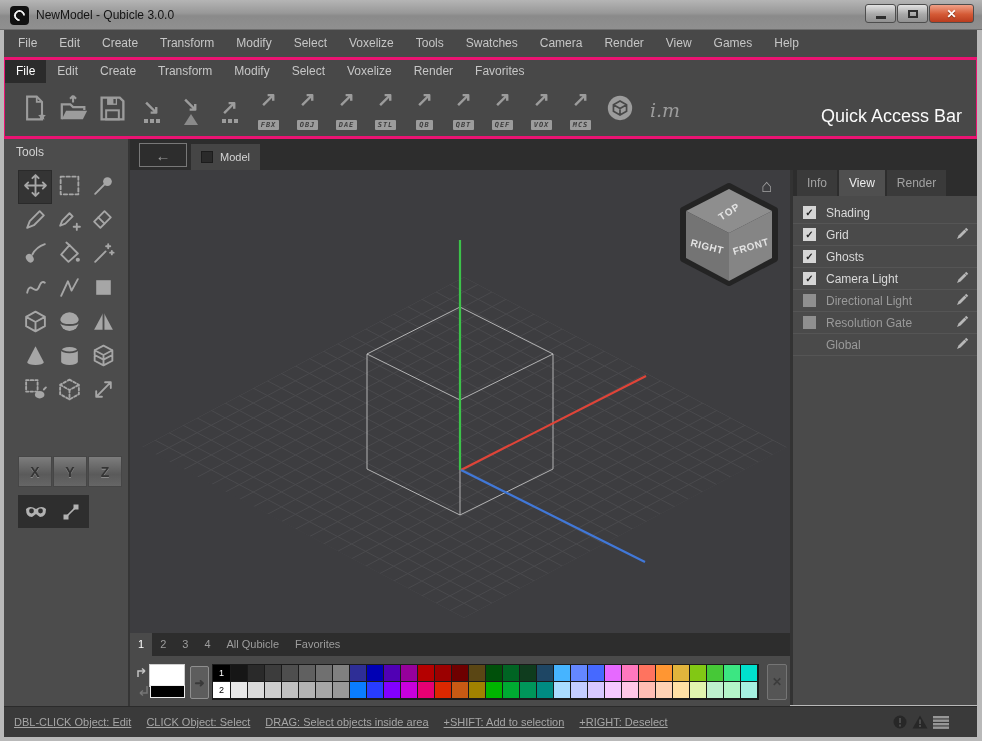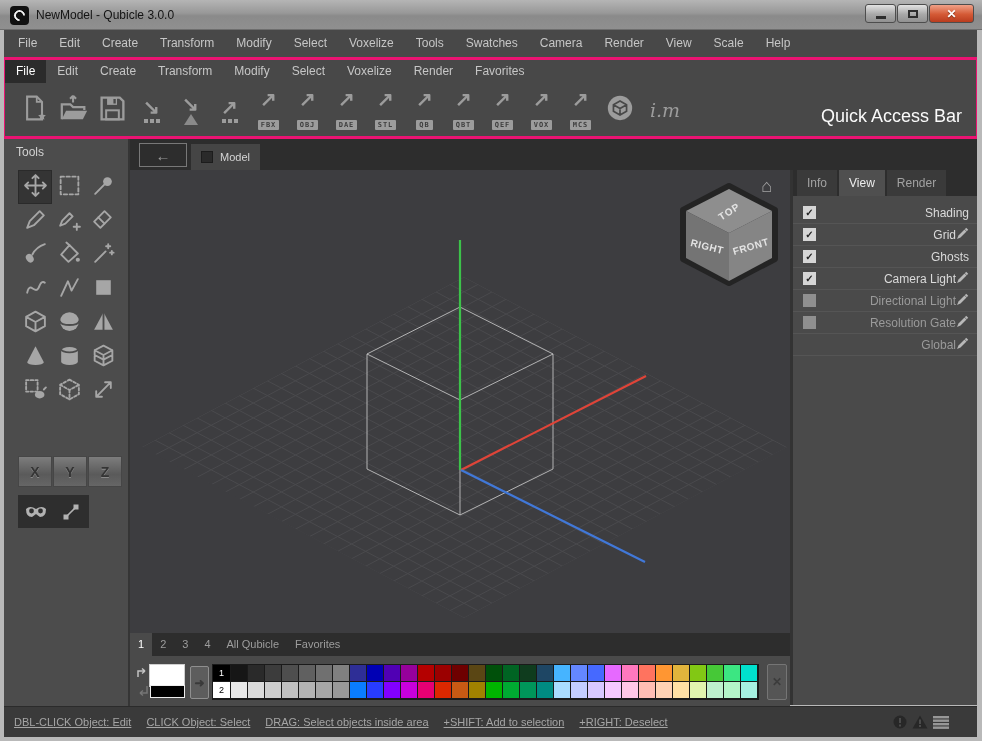--- a/index.html
+++ b/index.html
@@ -30,21 +30,21 @@
   .menu-item { padding:0 11px; font-size:12px; color:#c6c6c6; line-height:27px; }
 
   .qa-box { left:2px; top:57px; width:977px; height:82px; border:3px solid #ea1372; background:#484848; }
   .qa-menubar { left:0px; top:0px; width:100%; height:23px; display:flex; padding-left:0; }
   .qa-menubar .menu-item { line-height:23px; }
   .qa-menubar .menu-item.active { background:#2b2b2b; color:#ffffff; }
   .qa-toolbar { left:10px; top:25px; height:50px; display:flex; align-items:center; }
   .qa-cell { width:39px; height:50px; display:flex; flex-direction:column; align-items:center; justify-content:center; }
   .qa-arrow { font-size:20px; font-weight:bold; color:#9c9c9c; line-height:18px; }
   .qa-label { margin-top:12px; background:#9c9c9c; color:#3e3e3e; font-size:7px; font-weight:bold;
-    padding:1px 3px; letter-spacing:1px; border-radius:1px; font-family:"DejaVu Sans Mono", monospace; }
+    padding:1px 3px; letter-spacing:1px; border-radius:1px; font-family:"DejaVu Sans Mono", monospace;font-style:italic; }
   .qa-dots { display:flex; gap:2px; margin-top:3px; }
   .qa-dots i { width:4px; height:4px; background:#9c9c9c; display:block; }
   .qa-tri { width:0; height:0; border-left:7px solid transparent; border-right:7px solid transparent;
     border-bottom:11px solid #8a8a8a; margin-top:1px; }
   .im-logo { font-family:"DejaVu Serif", serif; font-style:italic; font-size:19px; color:#9c9c9c; padding-left:6px; }
   .qa-title { right:14px; top:46px; font-size:18px; color:#fafafa; }
 
   
   .tools-panel { left:4px; top:139px; width:126px; height:567px; background:#4c4c4c; border-right:2px solid #353535; }
   .tools-header { left:12px; top:6px; font-size:12px; color:#d2d2d2; }
@@ -80,21 +80,21 @@
   .rp-tabs { left:0; top:0; width:100%; height:26px; background:#2d2d2d; display:flex; padding-left:4px; }
   .rp-tab { padding:0 10px; font-size:12px; line-height:26px; color:#a2a2a2; background:#3a3a3a; margin-right:2px; }
   .rp-tab.active { background:#4f4f4f; color:#ededed; }
   .rp-rows { left:0; top:32px; width:100%; }
   .rp-row { height:22px; display:flex; align-items:center; padding:0 8px 0 10px; border-bottom:1px solid #555; }
   .cb { width:13px; height:13px; margin-right:10px; display:flex; align-items:center; justify-content:center;
     font-size:10px; font-weight:bold; color:#1f1f1f; }
   .cb.checked { background:#d6d6d6; }
   .cb.unchecked { background:#8f8f8f; }
   .cb.none { background:transparent; }
-  .rp-label { font-size:12px; flex:1;text-align:right; }
+  .rp-label { font-size:12px; flex:1; }
   .rp-label.on { color:#dadada; } .rp-label.off { color:#9a9a9a; }
 
   
   .swatch-tabs { left:130px; top:633px; width:660px; height:23px; background:#2d2d2d; display:flex; }
   .sw-tab { padding:0 8px; font-size:11px; line-height:23px; color:#9d9d9d; }
   .sw-tab.active { background:#4a4a4a; color:#fff; }
   .swatch-body { left:130px; top:656px; width:660px; height:50px; background:#4a4a4a; }
   .well-white { left:19px; top:8px; width:36px; height:23px; background:#fff; border:1px solid #cfcfcf; }
   .well-black { left:20px; top:29px; width:35px; height:13px; background:#000; border:1px solid #ededed; }
   .fwd-btn { left:60px; top:10px; width:19px; height:33px; background:#5d5d5d; border:1px solid #8f8f8f;
@@ -144,21 +144,21 @@
     <div class="menu-item">Create</div>
     <div class="menu-item">Transform</div>
     <div class="menu-item">Modify</div>
     <div class="menu-item">Select</div>
     <div class="menu-item">Voxelize</div>
     <div class="menu-item">Tools</div>
     <div class="menu-item">Swatches</div>
     <div class="menu-item">Camera</div>
     <div class="menu-item">Render</div>
     <div class="menu-item">View</div>
-    <div class="menu-item">Scale</div>
+    <div class="menu-item">Games</div>
     <div class="menu-item">Help</div>
   </div>
 
 <div class="abs qa-box">
   <div class="abs qa-menubar" id="qa-menubar">
       <div class="menu-item active">File</div>
       <div class="menu-item">Edit</div>
       <div class="menu-item">Create</div>
       <div class="menu-item">Transform</div>
       <div class="menu-item">Modify</div>

